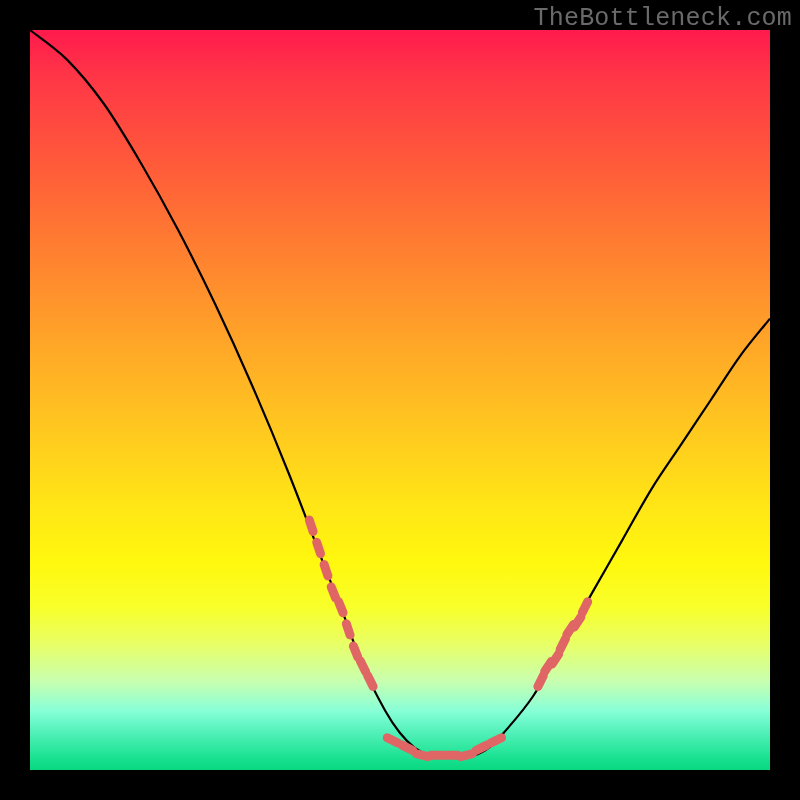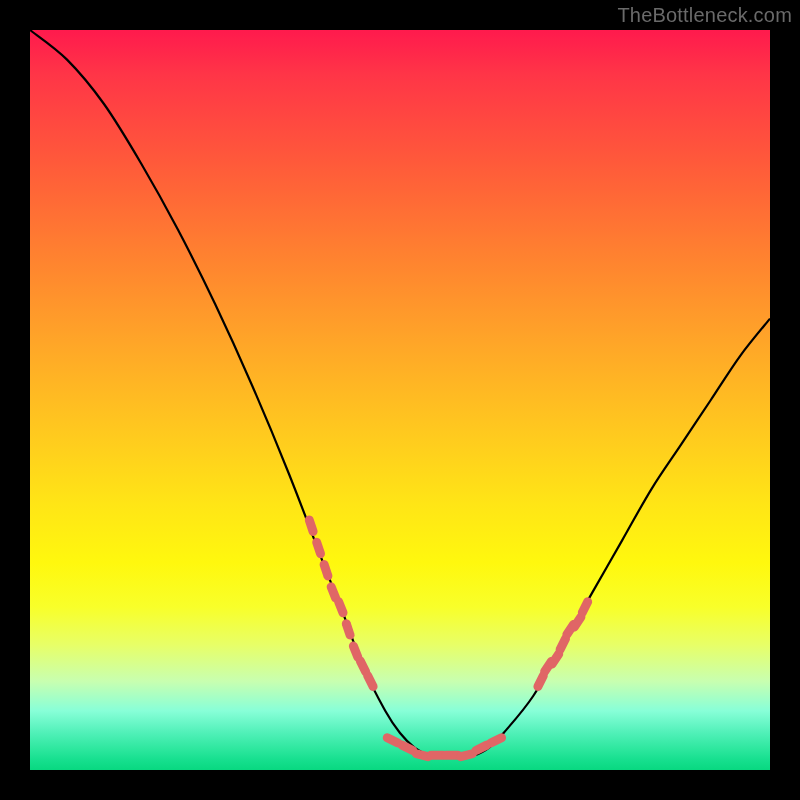--- a/index.html
+++ b/index.html
@@ -38,22 +38,22 @@
       #50f0b8 95%,
       #30e8a0 97%,
       #18e090 98.5%,
       #08d880 100%
     );
   }
   .watermark {
     position: absolute;
     top: 4px;
     right: 8px;
-    font-family: Liberation Sans, sans-serif;
-    font-size: 20px;
+    font-family: Liberation Mono, monospace;
+    font-size: 25px;
     color: #6a6a6a;
     font-weight: 500;
     letter-spacing: 0.2px;
   }
   svg.curve {
     position: absolute;
     left: 0;
     top: 0;
     width: 740px;
     height: 740px;

